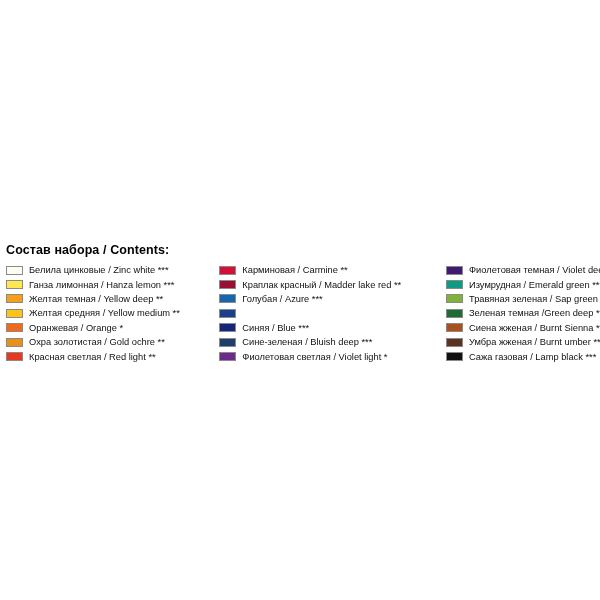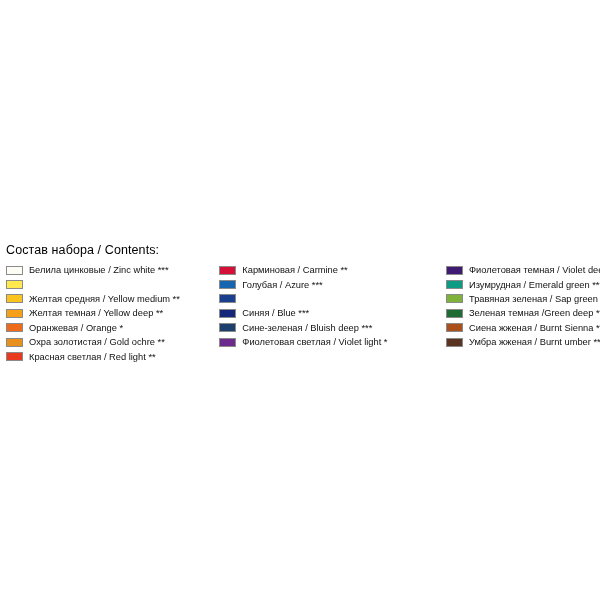--- a/index.html
+++ b/index.html
@@ -20,21 +20,21 @@
     left: 0;
     top: 0;
     width: 600px;
     height: 600px;
   }
   #title {
     position: absolute;
     left: 6px;
     top: 243px;
     font-size: 12.5px;
-    font-weight: normal;
+    font-weight: bold;
     letter-spacing: 0.1px;
     color: #000000;
     white-space: nowrap;
   }
   #columns {
     position: absolute;
     left: 6px;
     top: 263px;
     width: 590px;
     display: flex;
@@ -80,47 +80,52 @@
 
   <div id="columns">
 
     <div class="column col-0">
       <div class="swatch-row">
         <span class="swatch" style="background: rgb(253, 253, 246);"></span>
         <span class="swatch-label">Белила цинковые / Zinc white ***</span>
       </div>
       <div class="swatch-row">
         <span class="swatch" style="background: rgb(255, 233, 79);"></span>
+        <span class="swatch-label">Ганза лимонная / Hanza lemon ***</span>
+      </div>
+      <div class="swatch-row">
+        <span class="swatch" style="background: rgb(246, 160, 26);"></span>
+        <span class="swatch-label">Желтая темная / Yellow deep **</span>
       </div>
       <div class="swatch-row">
         <span class="swatch" style="background: rgb(251, 195, 30);"></span>
         <span class="swatch-label">Желтая средняя / Yellow medium **</span>
-      </div>
-      <div class="swatch-row">
-        <span class="swatch" style="background: rgb(246, 160, 26);"></span>
-        <span class="swatch-label">Желтая темная / Yellow deep **</span>
       </div>
       <div class="swatch-row">
         <span class="swatch" style="background: rgb(239, 107, 28);"></span>
         <span class="swatch-label">Оранжевая / Orange *</span>
       </div>
       <div class="swatch-row">
         <span class="swatch" style="background: rgb(231, 144, 28);"></span>
         <span class="swatch-label">Охра золотистая / Gold ochre **</span>
       </div>
       <div class="swatch-row">
         <span class="swatch" style="background: rgb(232, 56, 31);"></span>
         <span class="swatch-label">Красная светлая / Red light **</span>
       </div>
     </div>
 
     <div class="column col-1">
       <div class="swatch-row">
         <span class="swatch" style="background: rgb(213, 15, 55);"></span>
         <span class="swatch-label">Карминовая / Carmine **</span>
+      </div>
+      <div class="swatch-row">
+        <span class="swatch" style="background: rgb(156, 15, 53);"></span>
+        <span class="swatch-label">Краплак красный / Madder lake red **</span>
       </div>
       <div class="swatch-row">
         <span class="swatch" style="background: rgb(21, 101, 176);"></span>
         <span class="swatch-label">Голубая / Azure ***</span>
       </div>
       <div class="swatch-row">
         <span class="swatch" style="background: rgb(27, 63, 143);"></span>
       </div>
       <div class="swatch-row">
         <span class="swatch" style="background: rgb(21, 39, 122);"></span>
@@ -154,16 +159,20 @@
         <span class="swatch-label">Зеленая темная /Green deep ***</span>
       </div>
       <div class="swatch-row">
         <span class="swatch" style="background: rgb(169, 80, 29);"></span>
         <span class="swatch-label">Сиена жженая / Burnt Sienna ***</span>
       </div>
       <div class="swatch-row">
         <span class="swatch" style="background: rgb(90, 52, 32);"></span>
         <span class="swatch-label">Умбра жженая / Burnt umber ***</span>
       </div>
+      <div class="swatch-row">
+        <span class="swatch" style="background: rgb(17, 17, 17);"></span>
+        <span class="swatch-label">Сажа газовая / Lamp black ***</span>
+      </div>
     </div>
 
   </div>
 </div>
 
 </body></html>

